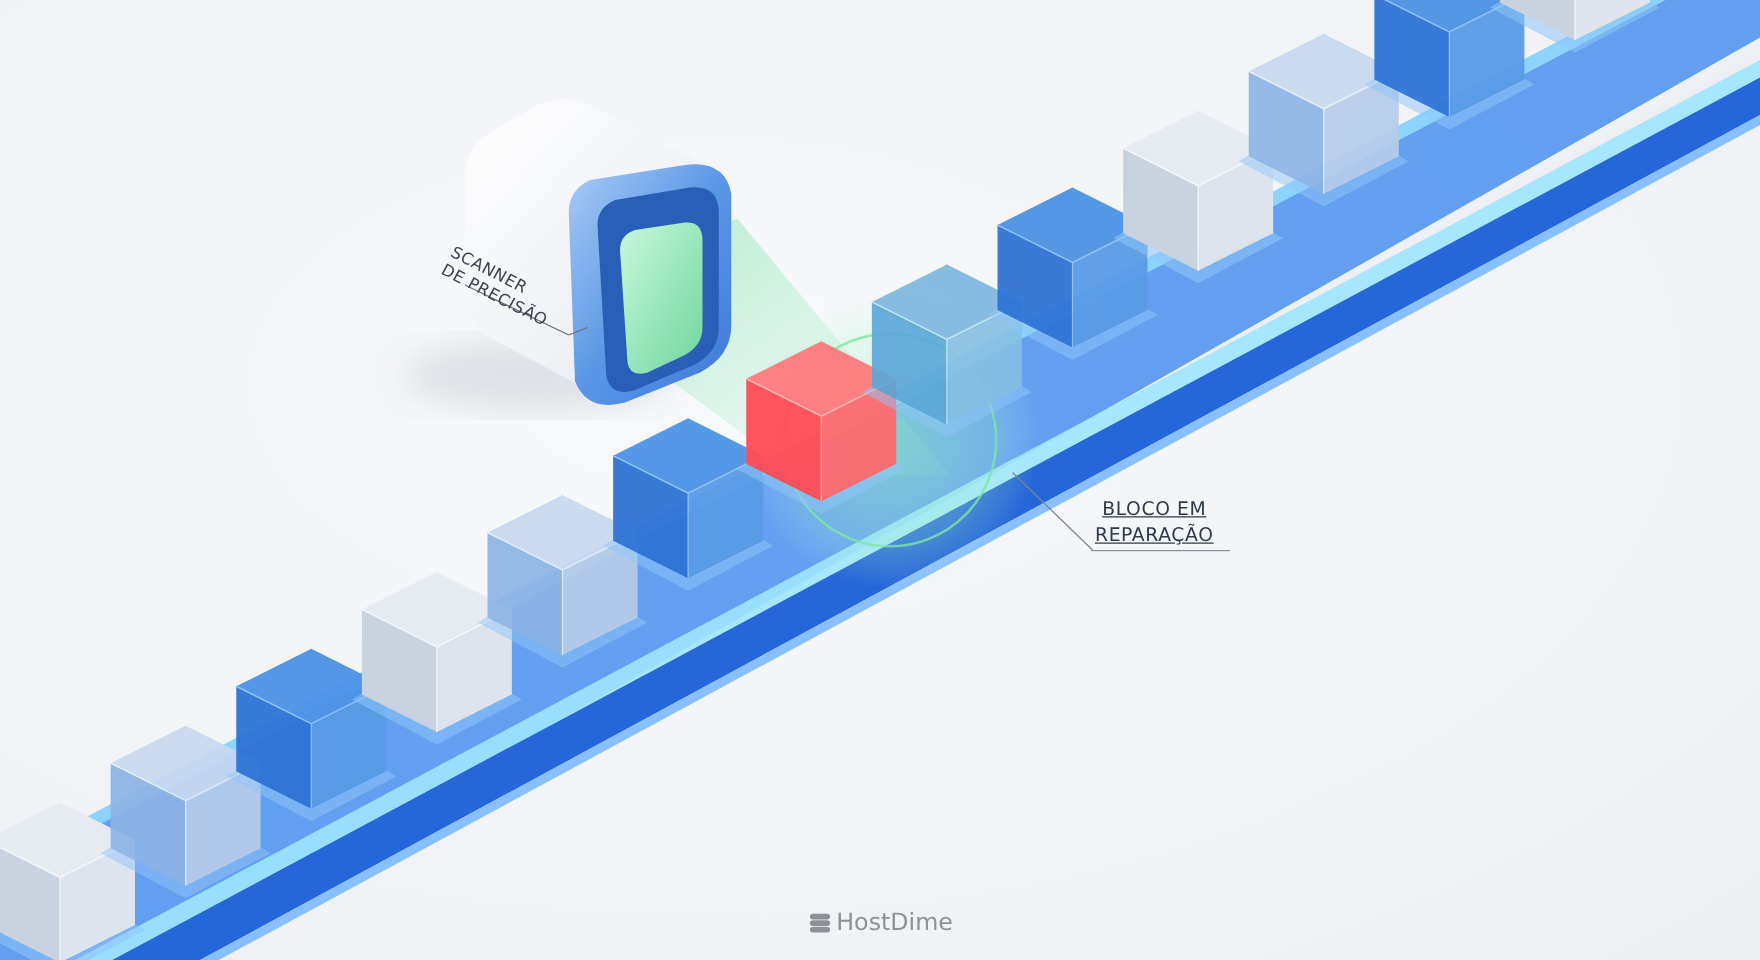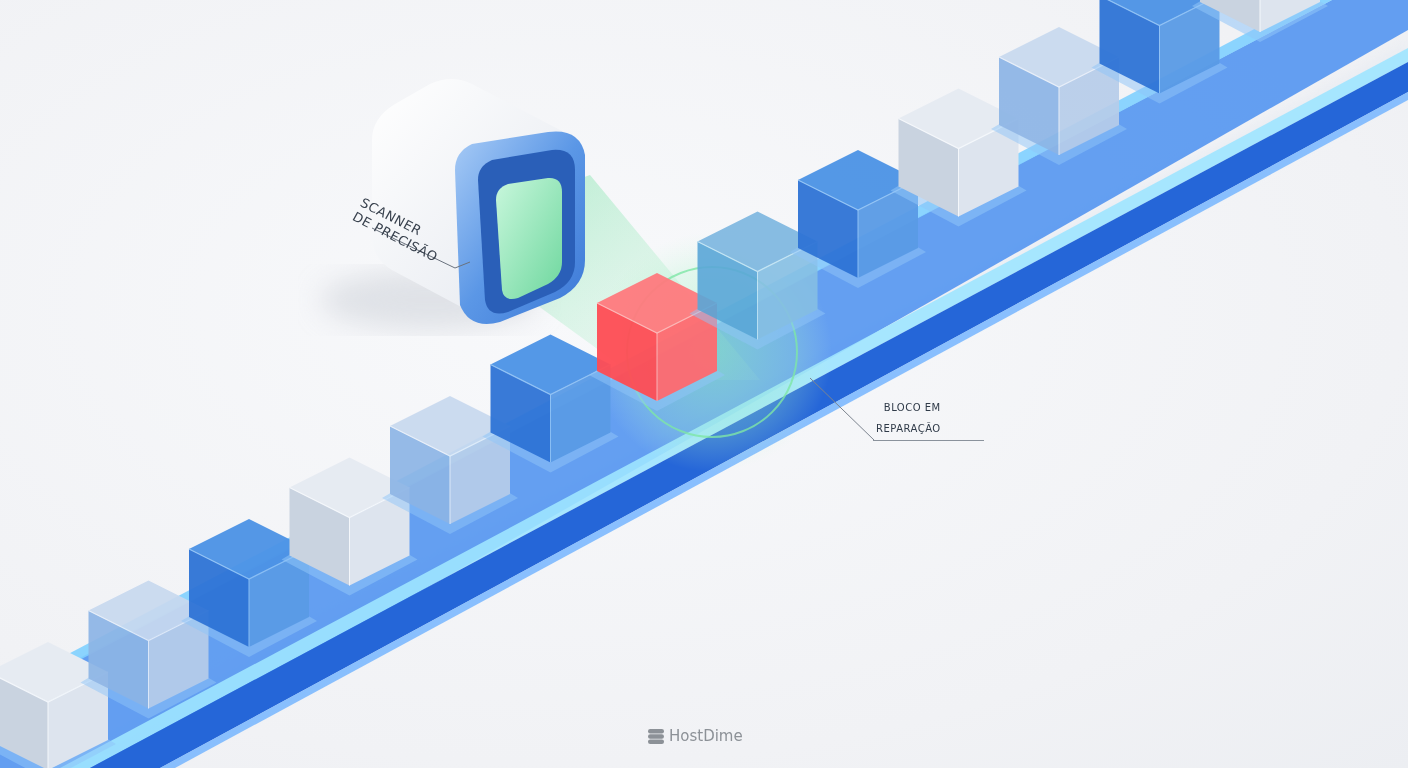--- a/index.html
+++ b/index.html
@@ -1,23 +1,23 @@
 <!DOCTYPE html>
 <html><head>
 <meta charset="utf-8">
 <style>
   html, body { margin:0; padding:0; }
   body { width:1408px; height:768px; overflow:hidden; background:#f3f4f7; font-family:"Liberation Sans", sans-serif; }
   .stage { position:relative; width:1408px; height:768px; background: radial-gradient(ellipse at 40% 40%, #f8f9fb 0%, #f1f2f5 70%, #eceef2 100%); }
   svg.scene { position:absolute; left:0; top:0; }
   .label { position:absolute; font-family:"DejaVu Sans", sans-serif; color:#2f3a48; letter-spacing:0.5px; }
-  .repair-label { left:876px; top:397px; font-size:10px; line-height:21px; text-align:right; }
+  .repair-label { left:876px; top:397px; font-size:15px; line-height:21px; text-align:center;text-decoration:underline; }
   .repair-line { position:absolute; left:873px; top:440px; width:111px; height:1px; background:#8a929c; }
   .scanner-label { left:365px; top:195px; font-size:13px; line-height:16px; color:#39424e; transform: rotate(29deg) skewY(-2deg); transform-origin: 0 0; }
-  .logo { position:absolute; left:647px; top:727px; display:flex; align-items:center; gap:4px; color:#8c9197; font-size:15px; font-family:"DejaVu Sans", sans-serif; }
+  .logo { position:absolute; left:647px; top:727px; display:flex; align-items:center; gap:4px; color:#8c9197; font-size:19px; font-family:"DejaVu Sans", sans-serif; }
   .logo-icon { width:18px; height:18px; }
 </style>
 </head>
 <body>
 
 <div class="stage">
   <svg class="scene" width="1408" height="768" viewBox="0 0 1408 768">
     <defs>
       <linearGradient id="railGrad" x1="0" y1="0" x2="0" y2="1">
         <stop offset="0" stop-color="#8fd6ff"></stop>

